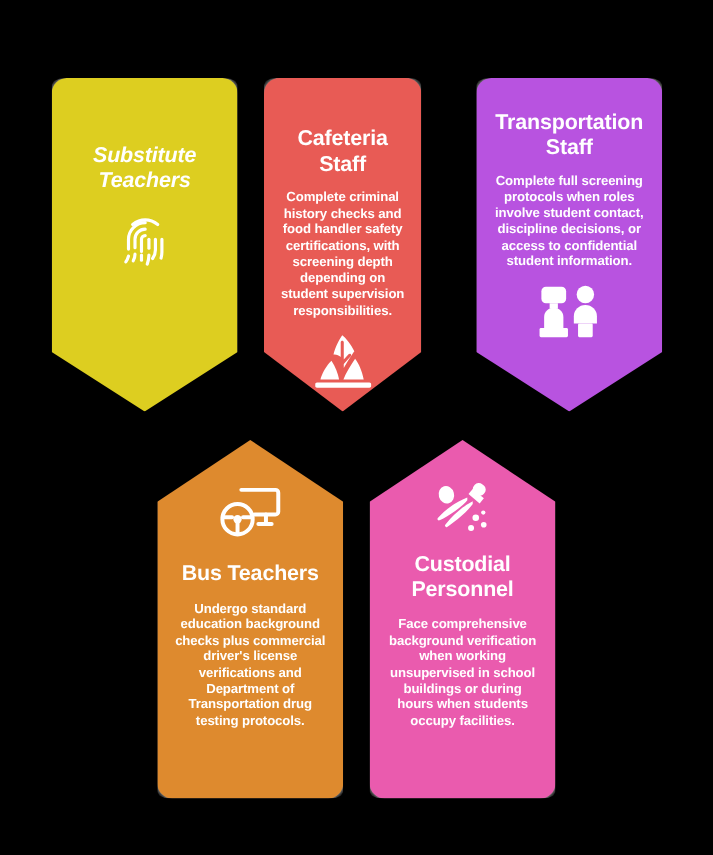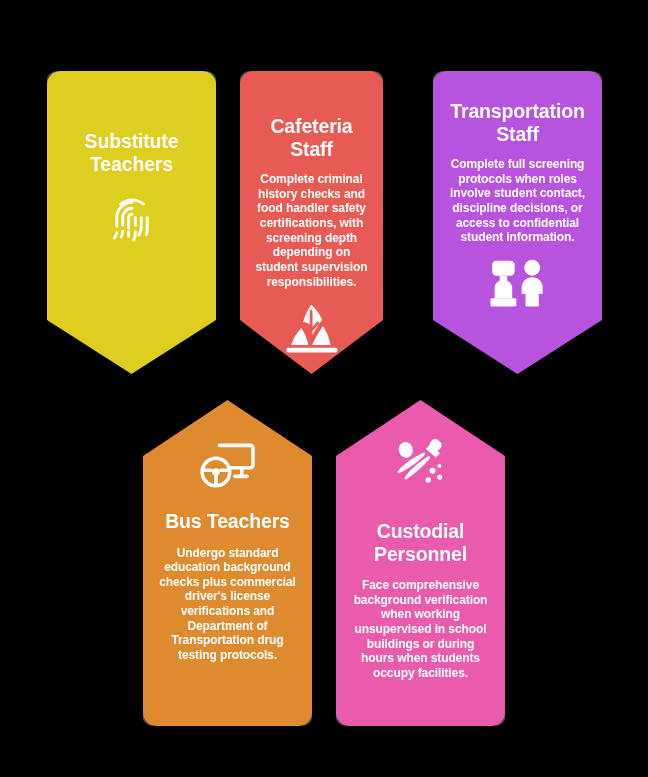--- a/index.html
+++ b/index.html
@@ -90,21 +90,21 @@
     display: block;
     line-height: 0;
   }
   .card-icon svg { display: block; }
 
   
   #card-substitute-teachers {
     left: 47px;  top: 71px;  width: 169px; height: 303px;
     background: #ddce20;
   }
-  #card-substitute-teachers .card-title { margin-top: 37px; }
+  #card-substitute-teachers .card-title { margin-top: 37px; font-style: italic; }
   #card-substitute-teachers .card-body  { margin-top: 12px; }
   #card-substitute-teachers .card-icon  { margin-top: 16px; }
 
   #card-cafeteria-staff {
     left: 240px; top: 71px;  width: 143px; height: 303px;
     background: #e85b55;
   }
   #card-cafeteria-staff .card-title { margin-top: 22px; }
   #card-cafeteria-staff .card-body  { margin-top: 12px; }
   #card-cafeteria-staff .card-icon  { margin-top: 14px; }
@@ -124,21 +124,21 @@
   }
   #card-bus-drivers .card-icon  { margin-top: 16px; }
   #card-bus-drivers .card-title { margin-top: 18px; }
   #card-bus-drivers .card-body  { margin-top: 13px; }
 
   #card-custodial-personnel {
     left: 336px; top: 400px; width: 169px; height: 326px;
     background: #ea5bae;
   }
   #card-custodial-personnel .card-icon  { margin-top: 14px; }
-  #card-custodial-personnel .card-title { margin-top: 32px; }
+  #card-custodial-personnel .card-title { margin-top: 14px; }
   #card-custodial-personnel .card-body  { margin-top: 13px; }
 </style>
 </head>
 <body style="background: rgb(0, 0, 0);">
 
 <div id="infographic" style="background: rgb(0, 0, 0);">
 
   <div class="card top" id="card-substitute-teachers" style="background: rgb(221, 206, 32);">
     <div class="card-title">Substitute Teachers</div>
     <div class="card-icon">

